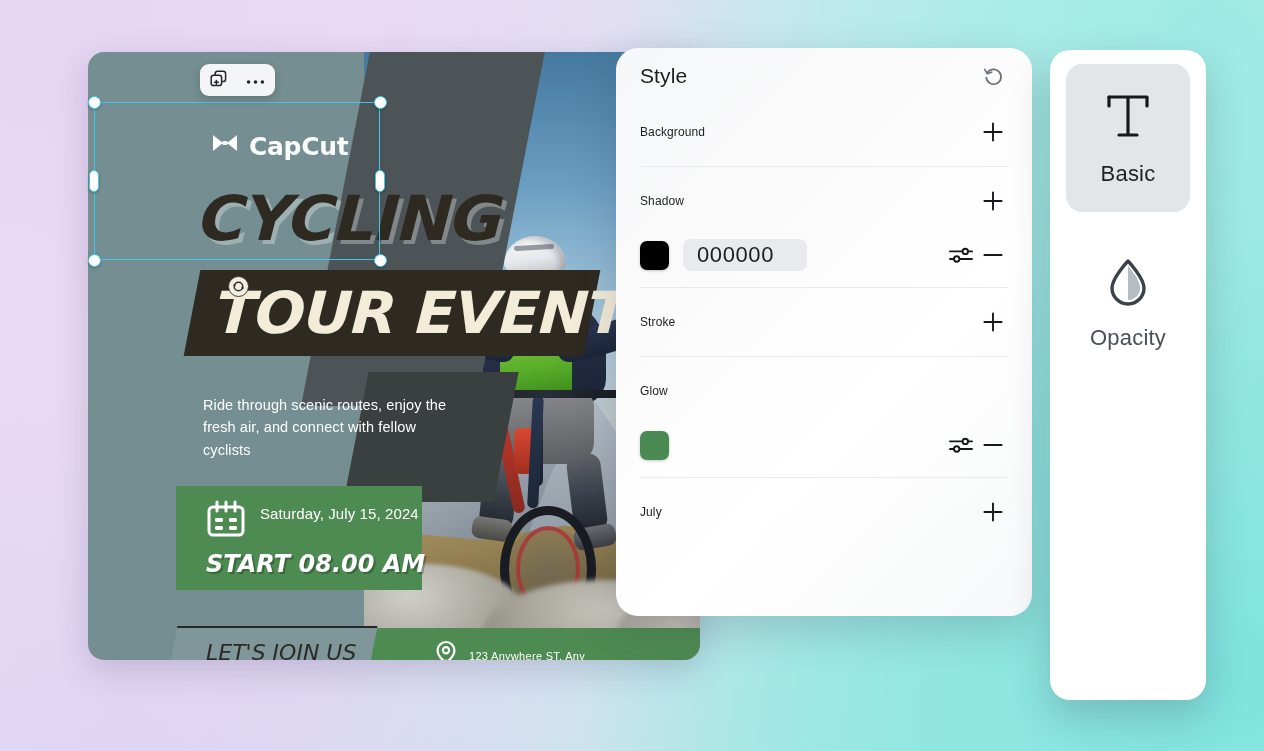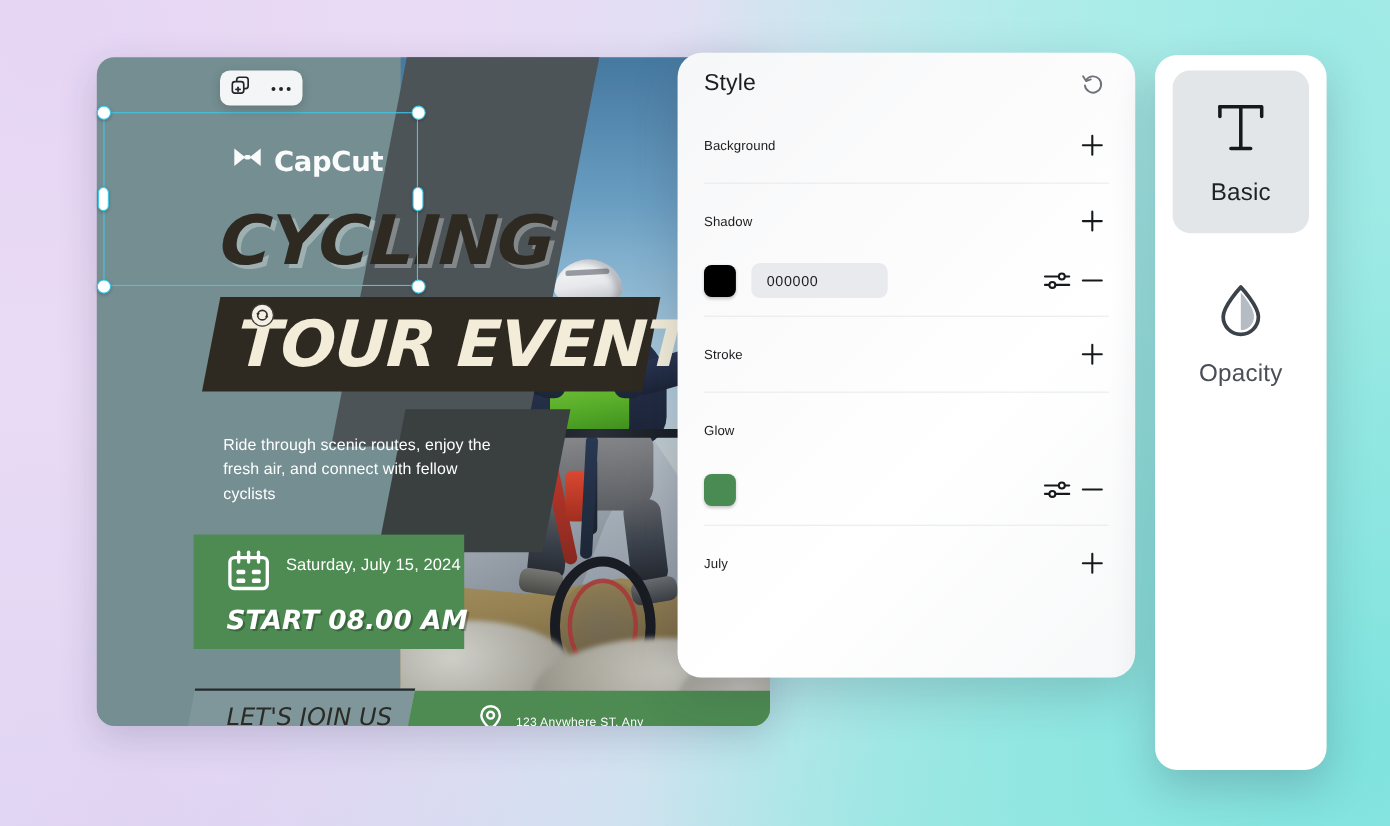--- a/index.html
+++ b/index.html
@@ -280,21 +280,21 @@
     width: 30px; height: 30px; display:flex; align-items:center; justify-content:center;
     cursor:pointer;
   }
   .divider { height:1px; background:#e9eaec; margin: 6px 0; }
   .color-row { display:flex; align-items:center; height: 52px; }
   .swatch { width: 29px; height: 29px; border-radius: 7px; box-shadow: 0 1px 3px rgba(0,0,0,.22); }
   .hex-field {
     margin-left: 14px; width: 124px; height: 32px;
     background: #e8eaed; border-radius: 8px;
     display:flex; align-items:center; padding-left: 14px;
-    font-size: 13px; color:#1c1d1f; letter-spacing:.6px;
+    font-size: 22px; color:#1c1d1f; letter-spacing:.6px;
   }
   .row-spacer { flex: 1; }
   .sliders-btn { width: 34px; height: 30px; display:flex; align-items:center; justify-content:center; }
 
   
   .sidebar {
     position:absolute; left: 1050px; top: 50px; width: 156px; height: 650px;
     background: #ffffff; border-radius: 20px;
     box-shadow: 0 16px 40px rgba(40,45,65,.22);
     padding-top: 14px;

